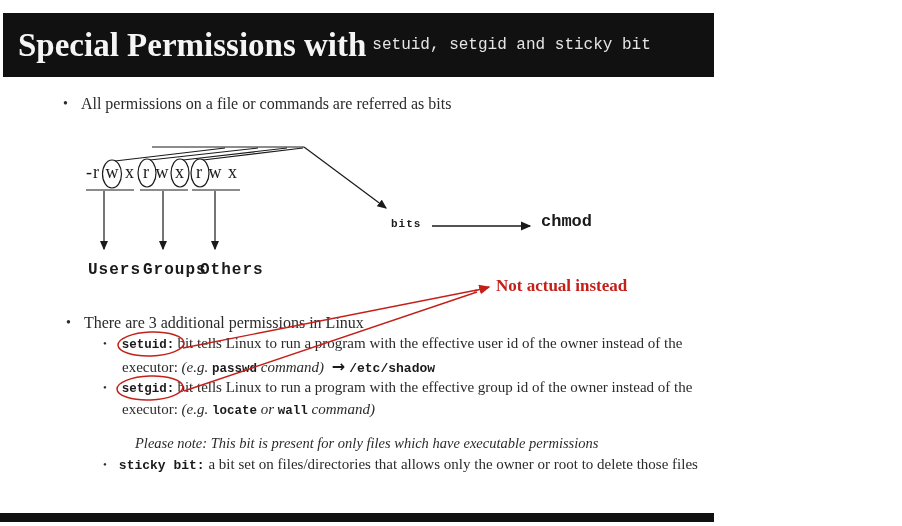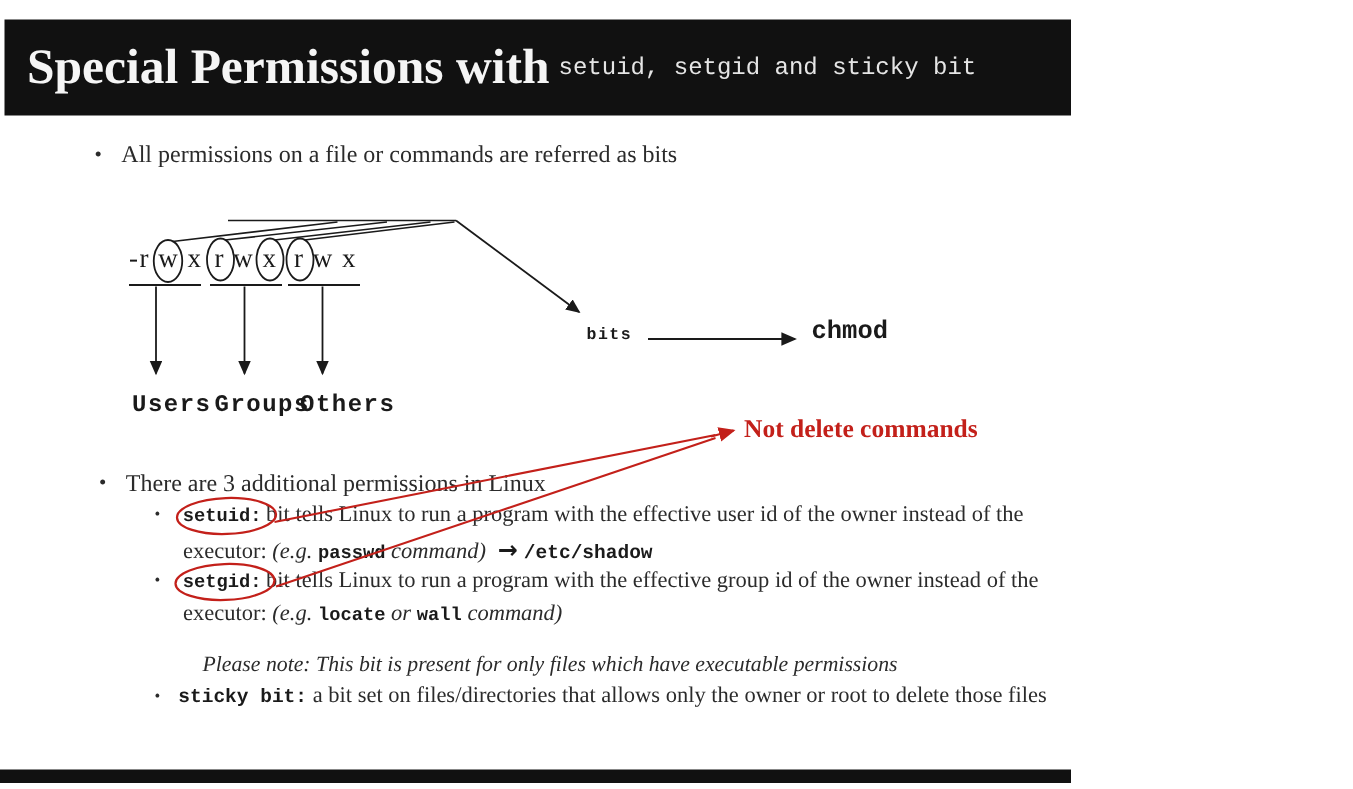--- a/index.html
+++ b/index.html
@@ -61,21 +61,21 @@
   <div class="abs perm-group" style="left:143px;top:162px;">r w x</div>
   <div class="abs perm-group" style="left:196px;top:162px;">r w x</div>
 
   <div class="abs grp-label" style="left:88px;top:261px;">Users</div>
   <div class="abs grp-label" style="left:143px;top:261px;">Groups</div>
   <div class="abs grp-label" style="left:200px;top:261px;">Others</div>
 
   <div class="abs bits-label" style="left:391px;top:218px;">bits</div>
   <div class="abs chmod-label" style="left:541px;top:212px;">chmod</div>
 
-  <div class="abs annotation" style="left:496px;top:276px;">Not delete commands</div>
+  <div class="abs annotation" style="left:496px;top:276px;">Not actual instead</div>
 
   <div class="abs serif16" style="left:66px;top:314px;">
     <span class="dot">•</span><span>There are 3 additional permissions in Linux</span>
   </div>
 
   <div class="abs serif15" style="left:103px;top:335px;">
     <span class="dot small">•</span><span class="mono-bold term">setuid:</span><span>bit tells Linux to run a program with the effective user id of the owner instead of the</span>
   </div>
 
   <div class="abs serif15" style="left:122px;top:357px;">

